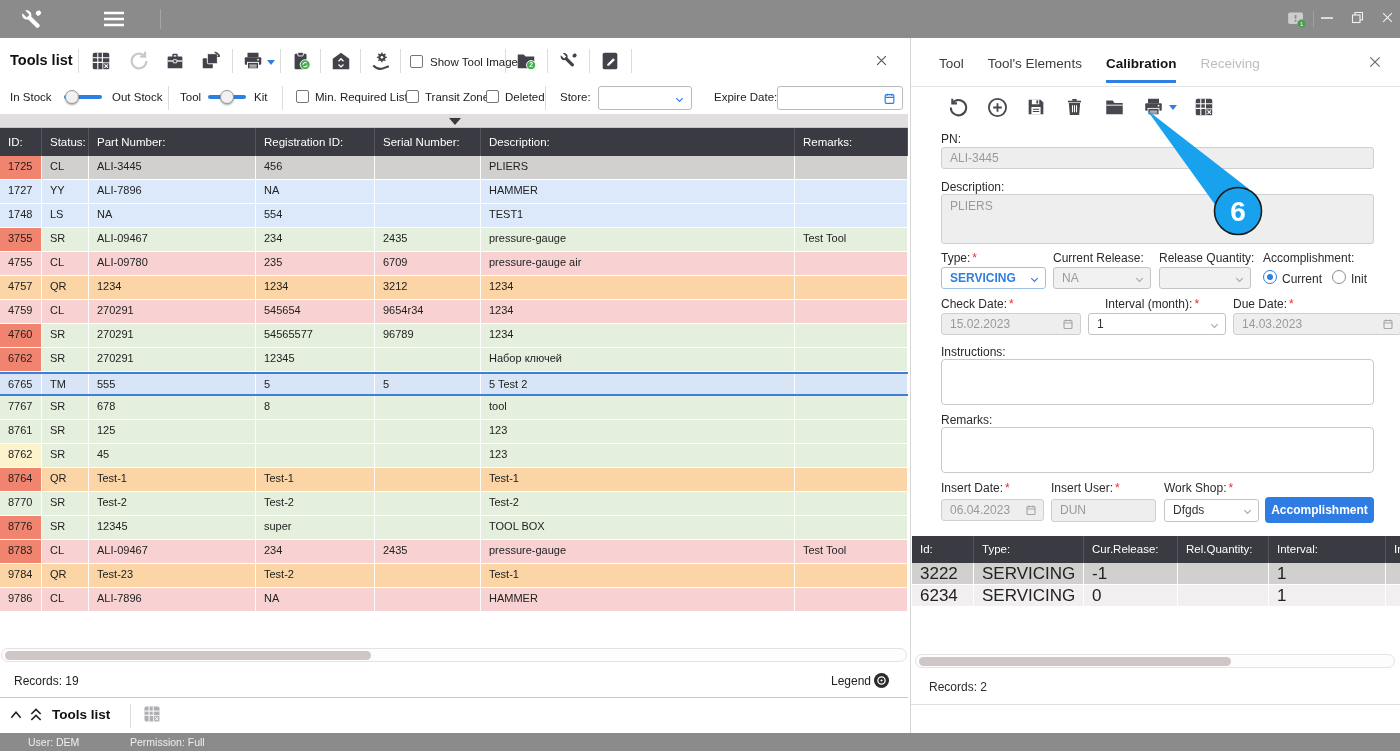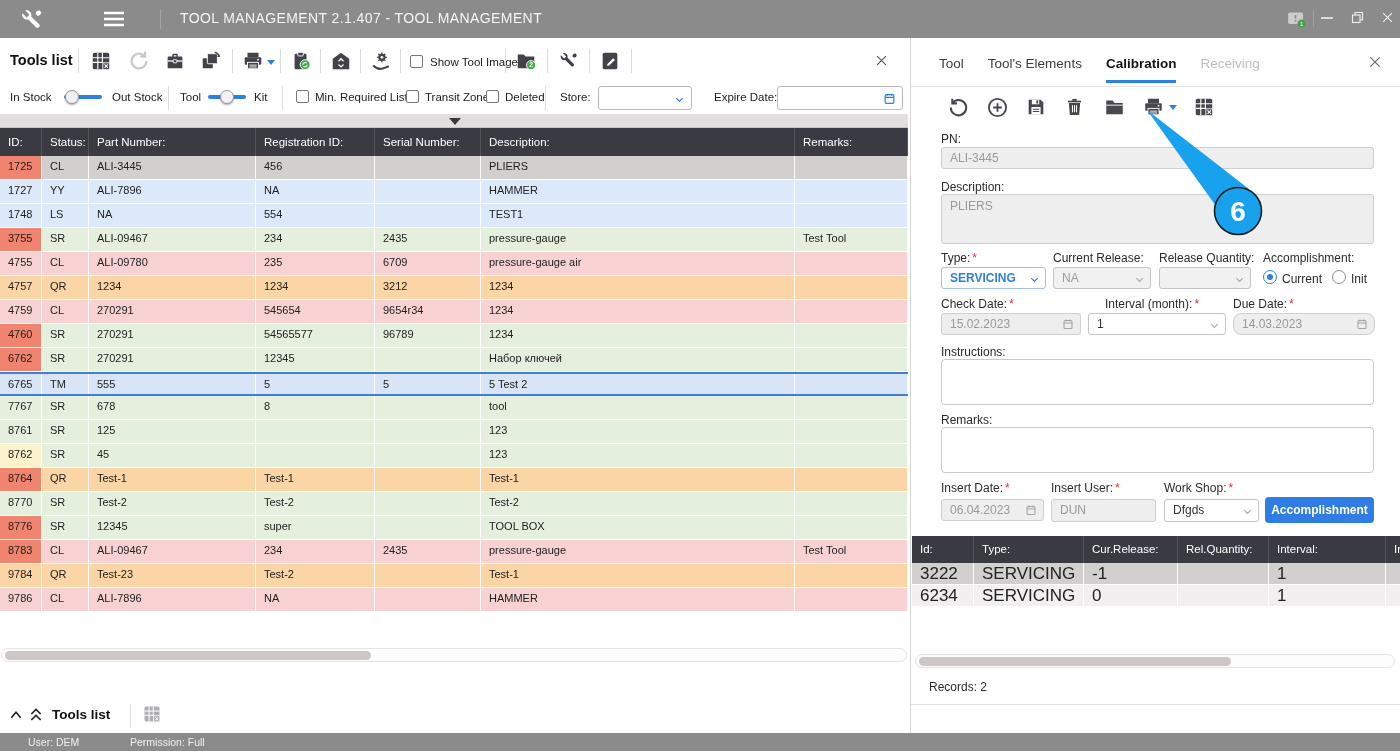--- a/index.html
+++ b/index.html
@@ -121,21 +121,20 @@
           <path fill="#fff" d="M6.2 3.4l4.3 4.3-2.8 2.8L3.4 6.2C2.8 7.9 3.2 9.9 4.6 11.3c1.2 1.2 3 1.6 4.6 1.1l8.1 8.1c.6.6 1.6.6 2.2 0l.8-.8c.6-.6.6-1.6 0-2.2l-8.1-8.1c.5-1.6.1-3.4-1.1-4.6C9.8 3.2 7.9 2.8 6.2 3.4z"></path>
           <path fill="#fff" d="M20.2 3.2l-2.6 1.1-1 2.5 2.1 2.1 2.5-1 1.1-2.6z"></path>
         </svg>
     </span>
     <span class="burger">
       <svg width="24" height="18" viewBox="0 0 24 18">
           <path stroke="#fff" stroke-width="2.4" d="M2 3h20M2 9h20M2 15h20"></path>
         </svg>
     </span>
     <span class="tb-sep"></span>
-    <span class="tb-title">TOOL MANAGEMENT 2.1.407 - TOOL MANAGEMENT</span>
 
     <span class="tb-btn" style="left:1285px; top:9px;">
       <svg width="22" height="21" viewBox="0 0 24 24">
           <rect x="3" y="4" width="17" height="13" rx="2" fill="#cdcdcd"></rect>
           <path d="M11.5 7v4" stroke="#8b8b8b" stroke-width="2"></path>
           <circle cx="11.5" cy="13.5" r="1.1" fill="#8b8b8b"></circle>
           <circle cx="18.5" cy="17" r="4.6" fill="#43a047" stroke="#8b8b8b"></circle>
           <text x="18.5" y="19.4" font-size="7" fill="#fff" text-anchor="middle">1</text>
         </svg>
     </span>
@@ -492,20 +491,31 @@
           <div class="g-cell col-reg">NA</div>
           <div class="g-cell col-serial"></div>
           <div class="g-cell col-desc">HAMMER</div>
           <div class="g-cell col-remarks"></div>
         </div>
       </div>
   </div>
 
   <div class="hscroll" style="left:1px; top:648px; width:906px;">
     <div class="thumb" style="left:3px; width:366px;"></div>
+  </div>
+  <div class="records-row">
+    <span class="rec-text">Records: 19</span>
+    <span class="legend-lbl">Legend</span>
+    <span class="legend-ic">
+      <svg width="19" height="19" viewBox="0 0 24 24">
+          <circle cx="12" cy="12" r="9.5" fill="#2b2b2b"></circle>
+          <circle cx="12" cy="12" r="4.6" fill="none" stroke="#fff" stroke-width="1.6"></circle>
+          <circle cx="12" cy="12" r="1.4" fill="#fff"></circle>
+        </svg>
+    </span>
   </div>
 
   <div class="assy-row">
     <span style="position:absolute; left:8px; top:9px; cursor:pointer;">
       <svg width="16" height="16" viewBox="0 0 24 24" fill="none" stroke="#222" stroke-width="2.4">
           <path d="M5 16l7-8 7 8"></path>
         </svg>
     </span>
     <span style="position:absolute; left:28px; top:6px; cursor:pointer;">
       <svg width="16" height="20" viewBox="0 0 24 28" fill="none" stroke="#222" stroke-width="2.4">
@@ -649,21 +659,21 @@
         </span>
     </div>
     <div class="psel live" style="left:177px; top:275px; width:138px; color:#333;">
       <span>1</span>
       <span class="chev">
           <svg width="11" height="11" viewBox="0 0 24 24" fill="none" stroke="currentColor" stroke-width="2.6">
             <path d="M5 9l7 7 7-7"></path>
           </svg>
         </span>
     </div>
-    <div class="pdate" style="left:322px; top:275px; width:142px;border-radius:8px;">
+    <div class="pdate" style="left:322px; top:275px; width:168px;">
       <span>14.03.2023</span>
       <span class="cal-ic">
           <svg width="12" height="12" viewBox="0 0 24 24" fill="none" stroke="currentColor" stroke-width="2.2">
             <rect x="4" y="5" width="16" height="16" rx="2"></rect>
             <path d="M8 3v4M16 3v4M4 10h16"></path>
           </svg>
         </span>
     </div>
 
     <span class="p-label" style="left:30px; top:307px;">Instructions:</span>

